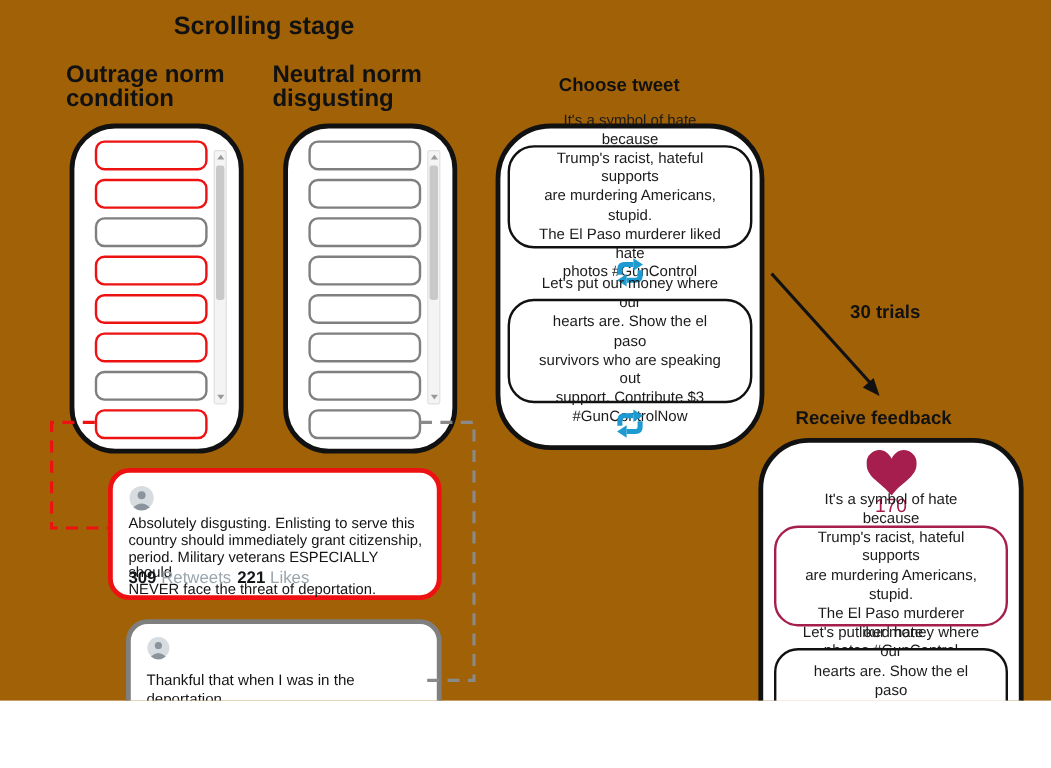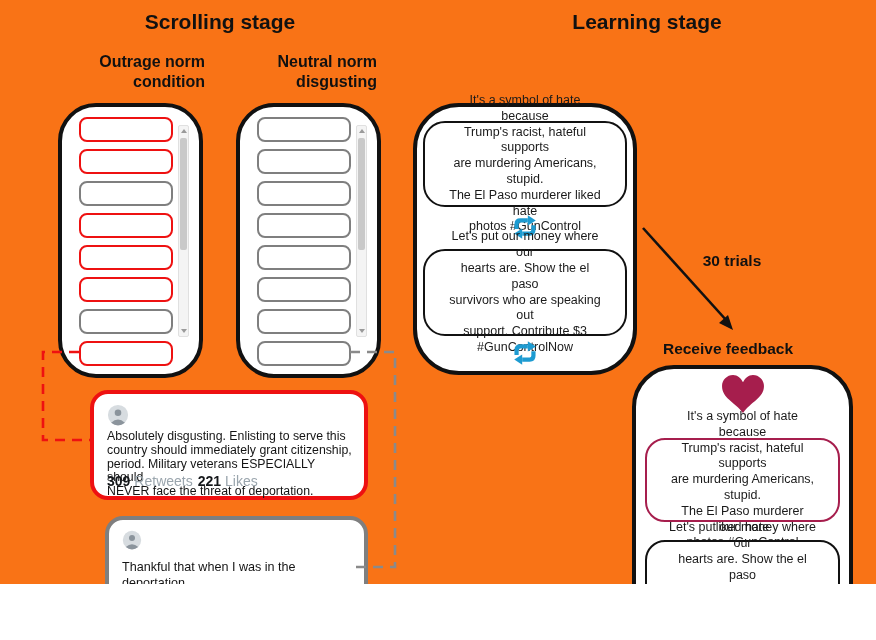--- a/index.html
+++ b/index.html
@@ -6,25 +6,25 @@
     --outrage-red:#ee1111;
     --neutral-gray:#7f7f7f;
     --feedback-crimson:#a61e4d;
     --retweet-blue:#1d9bd1;
     --stats-dark:#14171a;
     --stats-gray:#9aa5ad;
   }
   *{box-sizing:border-box;margin:0;padding:0;}
   html,body{background:#fff;}
   #canvas{
-    position:relative;width:876px;height:584px;background:#f97316;overflow:hidden;
+    position:relative;width:876px;height:584px;background:#a16207;overflow:hidden;
     font-family:"Liberation Sans","DejaVu Sans",sans-serif;color:#111;
   }
   .stage-title{position:absolute;font-size:21px;font-weight:bold;text-align:center;color:#111;}
-  .cond-label{position:absolute;font-size:16px;font-weight:bold;text-align:right;line-height:20px;white-space:pre-line;color:#111;}
+  .cond-label{position:absolute;font-size:20px;font-weight:bold;text-align:left;line-height:20px;white-space:pre-line;color:#111;}
   .sub-label{position:absolute;font-size:15.5px;font-weight:bold;text-align:center;color:#111;}
 
   
   .phone{position:absolute;border:4px solid #111;border-radius:38px;background:#fff;}
   #phone-outrage{left:58px;top:103px;width:145px;height:275px;}
   #phone-neutral{left:236px;top:103px;width:145px;height:275px;}
   .feed{position:absolute;left:17px;top:10px;width:94px;display:flex;flex-direction:column;gap:7px;}
   .feed-item{height:25px;border-radius:8px;border:2.5px solid var(--neutral-gray);background:#fff;}
   .feed-item.outrage{border-color:var(--outrage-red);}
   .feed-item.neutral{border-color:var(--neutral-gray);}
@@ -67,26 +67,26 @@
   .card-stats .lbl{color:var(--stats-gray);margin-right:5px;}
 
   #overlay{position:absolute;left:0;top:0;width:876px;height:640px;pointer-events:none;}
 </style>
 </head>
 <body>
 
 <div id="canvas">
 
   <div class="stage-title" style="left:100px;top:10px;width:240px;">Scrolling stage</div>
-  <div class="stage-title" style="left:527px;top:10px;width:240px;">Learning stage</div>
   <div class="cond-label" style="left:55px;top:52px;width:150px;">Outrage norm
 condition</div>
   <div class="cond-label" style="left:227px;top:52px;width:150px;">Neutral norm
 disgusting</div>
-  <div class="sub-label" style="left:697px;top:252px;width:70px;text-align:center;">30 trials</div>
+  <div class="sub-label" style="left:436px;top:63px;width:160px;">Choose tweet</div>
+  <div class="sub-label" style="left:697px;top:252px;width:70px;text-align:right;">30 trials</div>
   <div class="sub-label" style="left:648px;top:340px;width:160px;text-align:center;">Receive feedback</div>
 
   <div class="phone" id="phone-outrage">
     <div class="feed" id="outrage-feed">
         <div class="feed-item outrage"></div>
         <div class="feed-item outrage"></div>
         <div class="feed-item neutral"></div>
         <div class="feed-item outrage"></div>
         <div class="feed-item outrage"></div>
         <div class="feed-item outrage"></div>
@@ -146,20 +146,21 @@
       </svg>
     </div>
   </div>
 
   <div class="big-box" id="feedback-box">
     <div id="fb-heart">
       <svg viewBox="0 0 32 29" width="42" height="38">
         <path fill="#a61e4d" d="M23.6,0c-3.4,0-6.3,2.7-7.6,5.6C14.7,2.7,11.8,0,8.4,0C3.8,0,0,3.8,0,8.4c0,9.4,9.5,11.9,16,20.6c6.1-8.7,16-11.5,16-20.6C32,3.8,28.2,0,23.6,0z"></path>
       </svg>
     </div>
+    <div id="fb-count">170</div>
     <div class="tweet-bubble" id="fb-tweet-a">It's a symbol of hate because
 Trump's racist, hateful supports
 are murdering Americans, stupid.
 The El Paso murderer liked hate
 photos #GunControl</div>
     <div class="tweet-bubble" id="fb-tweet-b">Let's put our money where our
 hearts are. Show the el paso
 survivors who are speaking out
 support. Contribute $3
 #GunControlNow</div>

